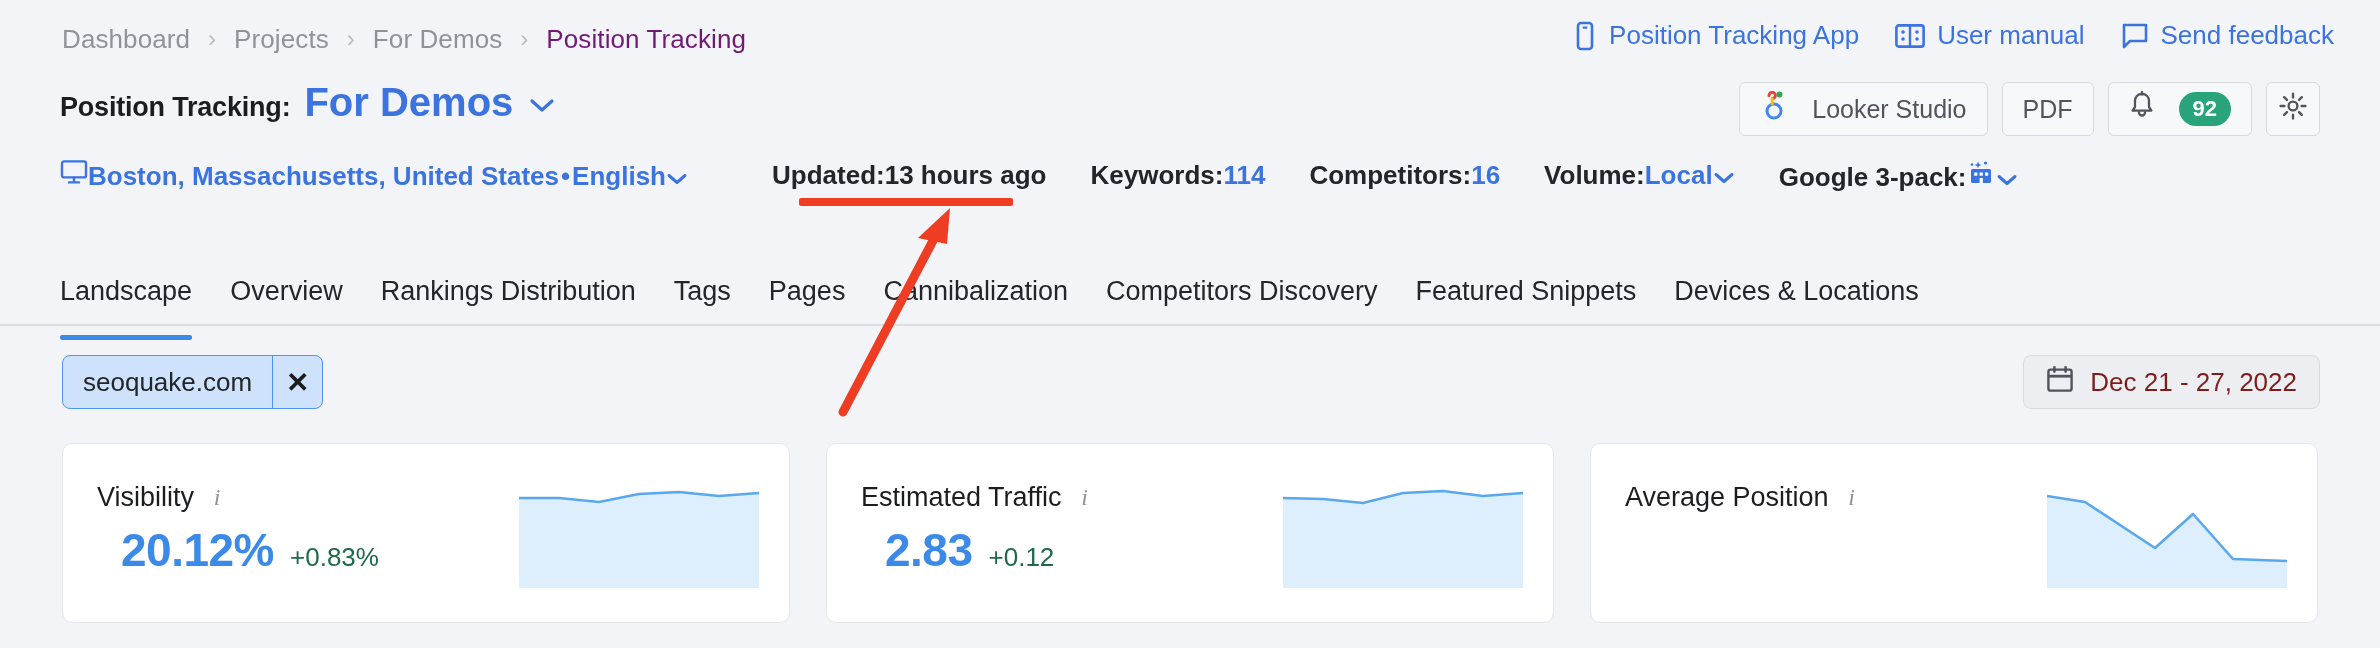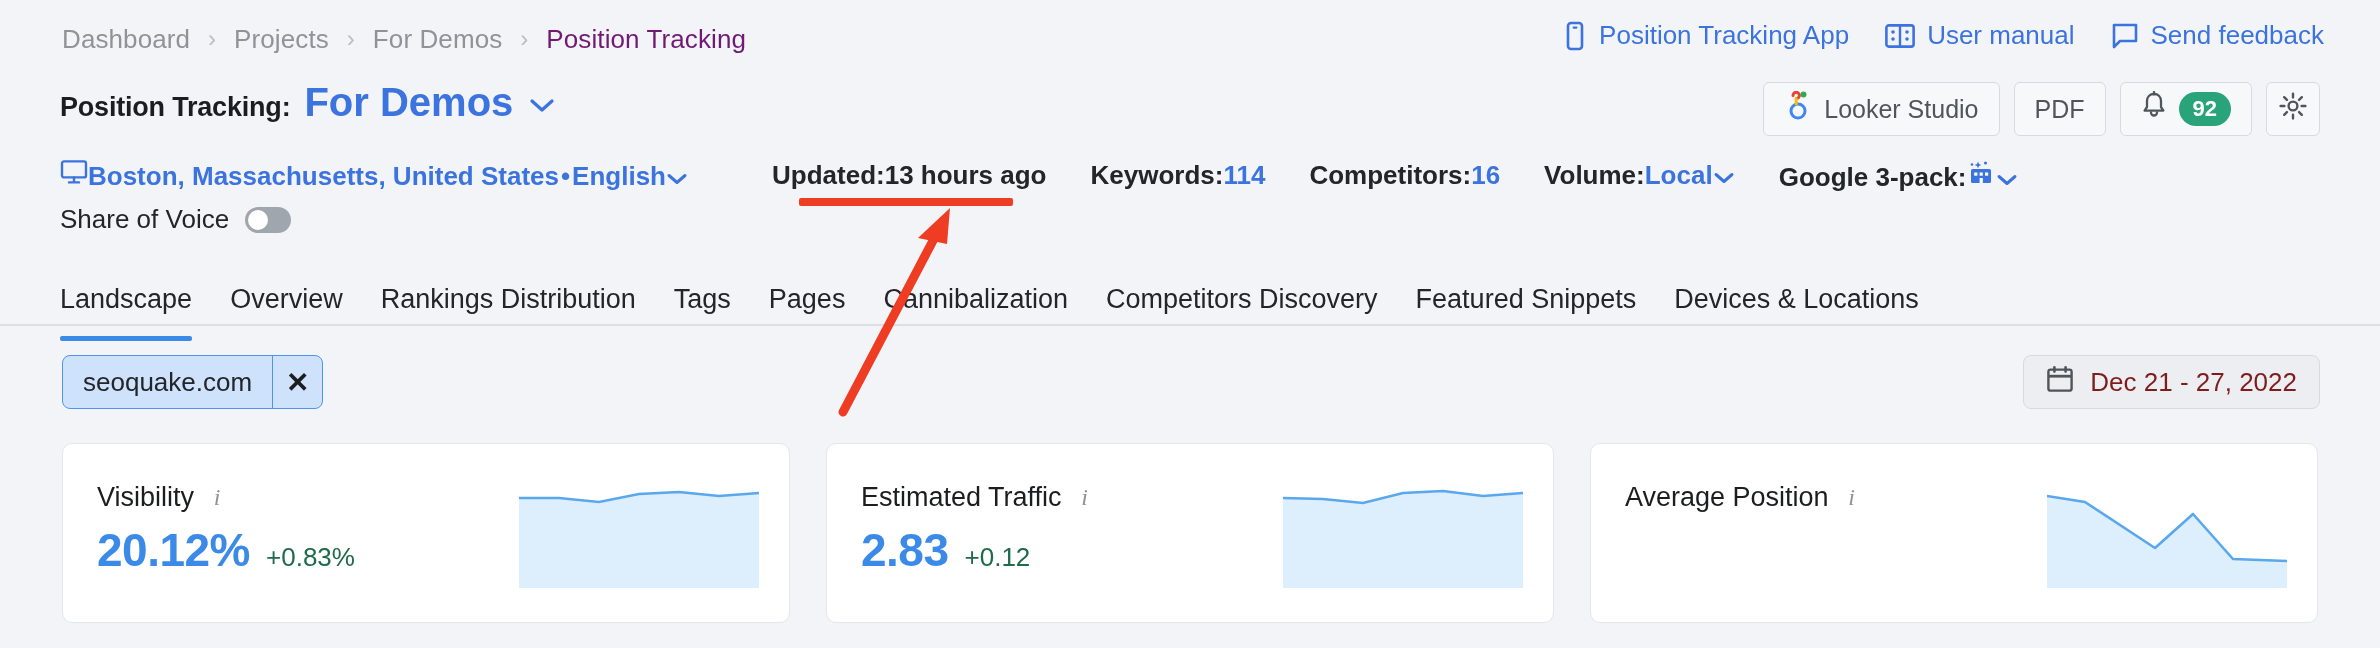--- a/index.html
+++ b/index.html
@@ -20,21 +20,21 @@
     font-size: 26px; color: #8f9399; letter-spacing: .1px; white-space: nowrap;
   }
   .crumb.current { color: #701a75; }
   .crumb-sep {
     color: #b9bdc4; font-size: 24px; padding: 0 18px; line-height: 1;
     display: inline-block; transform: translateY(-1px);
   }
 
   
   .top-links {
-    position: absolute; right: 56px; top: 20px;
+    position: absolute; right: 46px; top: 20px;
     display: flex; align-items: center; gap: 36px;
   }
   .top-link {
     display: flex; align-items: center; gap: 12px;
     color: #3b73df; font-size: 26px; white-space: nowrap; cursor: pointer;
   }
   .top-link svg { display: block; }
 
   
   .title-row {
@@ -49,21 +49,21 @@
   }
 
   
   .title-actions {
     position: absolute; right: 60px; top: 82px;
     display: flex; align-items: center; gap: 14px;
   }
   .btn {
     height: 54px; border: 1px solid #d7dade; border-radius: 6px;
     background: #f7f8f9; display: flex; align-items: center; justify-content: center;
-    gap: 12px; padding: 0 20px; cursor: pointer;
+    gap: 24px; padding: 0 20px; cursor: pointer;
     font-size: 25px; color: #50555c; white-space: nowrap;
   }
   .btn.icon-only { width: 54px; padding: 0; }
   .badge-count {
     background: #29a37a; color: #fff; border-radius: 999px;
     font-size: 22px; font-weight: bold; padding: 4px 14px; line-height: 1.15;
   }
 
   
   .meta-row {
@@ -98,22 +98,22 @@
     position: absolute; left: 3px; top: 3px; width: 20px; height: 20px;
     border-radius: 50%; background: #fff;
   }
 
   
   .tabs {
     position: absolute; left: 60px; top: 276px;
     display: flex; align-items: flex-end; gap: 38px;
   }
   .tab {
-    font-size: 27px; color: #222529; padding-bottom: 26px; cursor: pointer;
-    white-space: nowrap; position: relative; margin-top: 8px;
+    font-size: 27px; color: #222529; padding-bottom: 33px; cursor: pointer;
+    white-space: nowrap; position: relative;
   }
   .tab.active::after {
     content: ""; position: absolute; left: 0; right: 0; bottom: 0;
     height: 5px; background: #3b8ae8; border-radius: 2px;
   }
   .tabs-rule {
     position: absolute; left: 0; right: 0; top: 324px; height: 2px; background: #dcdfe4;
   }
 
   
@@ -151,21 +151,21 @@
   .card-left { position: absolute; left: 34px; top: 38px; }
   .card-title {
     display: flex; align-items: center; gap: 12px;
     font-size: 27px; color: #1c1d1f; white-space: nowrap;
   }
   .info-i {
     width: 22px; height: 22px; display: inline-flex; align-items: center;
     justify-content: center; font-style: italic; font-family: "Liberation Serif", serif;
     font-size: 24px; color: #8f9399; cursor: pointer;
   }
-  .card-value-row { display: flex; align-items: baseline; gap: 16px; margin-top: 10px; }
+  .card-value-row { display: flex; align-items: baseline; gap: 16px; margin-top: 10px; margin-left: 24px; }
   .card-value { font-size: 46px; font-weight: bold; color: #3b8ae8; letter-spacing: -0.5px; }
   .card-delta { font-size: 26px; white-space: nowrap; }
   .delta-up { color: #1f6a4a; }
   .delta-down { color: #c02c2c; }
   .card-spark { position: absolute; right: 30px; top: 36px; width: 240px; height: 108px; }
   .card-spark svg { display: block; width: 100%; height: 100%; }
 
   
   .ann-arrow { position: absolute; left: 0; top: 0; width: 2380px; height: 648px; pointer-events: none; }
 </style>
@@ -332,26 +332,20 @@
       <span class="meta-caret">
         <svg width="22" height="14" viewBox="0 0 22 14" fill="none">
             <path d="M3 3.5l8 7 8-7" stroke="#3b73df" stroke-width="3" stroke-linecap="round" stroke-linejoin="round"></path>
           </svg>
       </span>
     </div>
   </div>
 
   <div class="ann-underline"></div>
 
-  <div class="sov-row">
-    <span class="sov-label">Share of Voice</span>
-    <div class="toggle">
-        <div class="knob"></div>
-      </div>
-  </div>
 
   <div class="tabs-rule"></div>
   <div class="tabs">
     <div class="tab active"><span>Landscape</span></div>
     <div class="tab"><span>Overview</span></div>
     <div class="tab"><span>Rankings Distribution</span></div>
     <div class="tab"><span>Tags</span></div>
     <div class="tab"><span>Pages</span></div>
     <div class="tab"><span>Cannibalization</span></div>
     <div class="tab"><span>Competitors Discovery</span></div>

